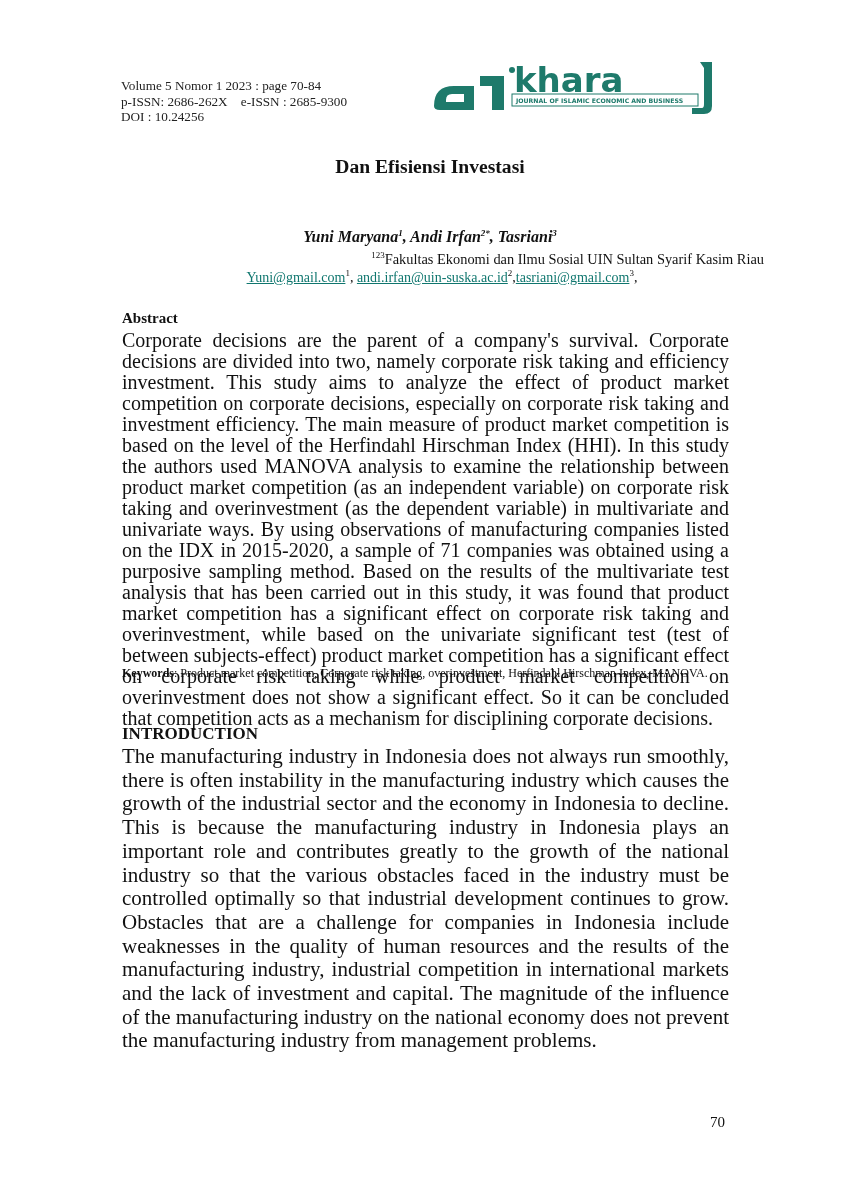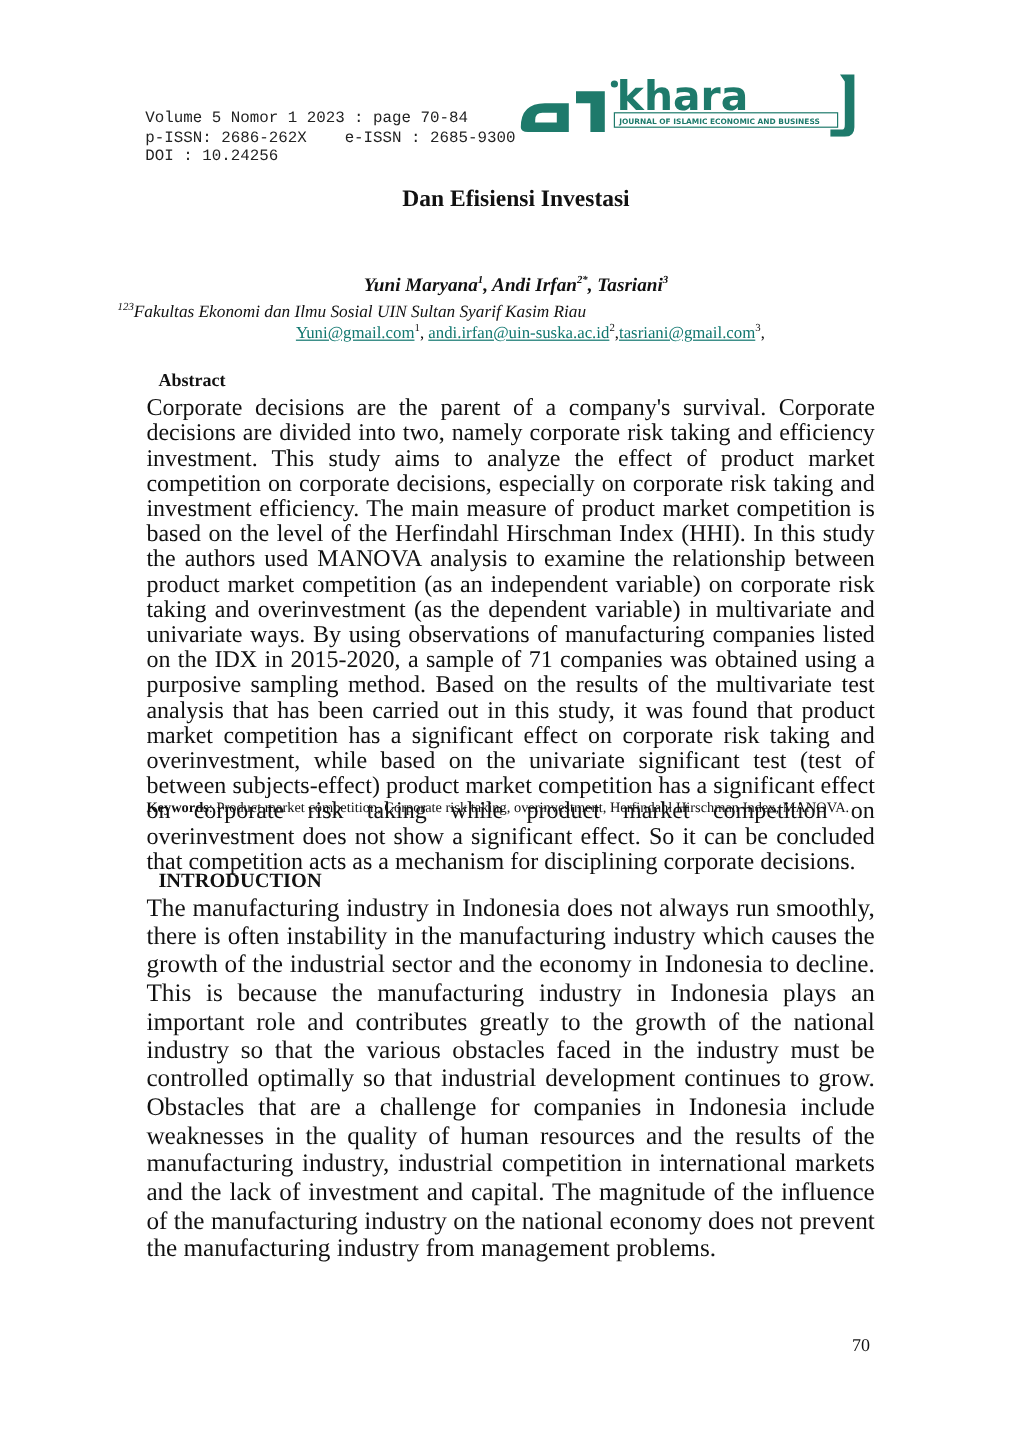--- a/index.html
+++ b/index.html
@@ -1,31 +1,31 @@
 <!DOCTYPE html>
 <html><head>
 <meta charset="utf-8">
 <style>
   html, body { margin: 0; padding: 0; background: #ffffff; }
   body { width: 850px; height: 1202px; position: relative; overflow: hidden;
          font-family: "Liberation Serif", serif; color: #111; }
   .header-meta { position: absolute; left: 121px; top: 78px; font-size: 13.2px; line-height: 15.5px;
-                 font-family: Liberation Mono, monospace; color: #222; margin-top: 13px; }
+                 font-family: Liberation Serif, serif; color: #222; }
   .header-meta div { white-space: pre; }
   .logo { position: absolute; left: 430px; top: 56px; width: 292px; height: 58px; }
   .title { position: absolute; left: 110px; width: 640px; top: 153px; text-align: center;
            font-weight: bold; font-size: 19.6px; line-height: 27px; }
   .authors { position: absolute; left: 110px; width: 640px; top: 228px; text-align: center;
              font-weight: bold; font-style: italic; font-size: 16px; }
-  .affil { position: absolute; left: 98px; width: 640px; top: 250px; text-align: left;
-           font-style: italic; font-size: 14.4px; }
+  .affil { position: absolute; left: 124px; width: 640px; top: 250px; text-align: right;
+           font-size: 14.4px; }
   .emails { position: absolute; left: 122px; width: 640px; top: 268px; text-align: center; font-size: 14px; }
   .emails a { color: #0f766e; text-decoration: underline; }
   sup { font-size: 9px; }
-  .section-head { position: absolute; left: 132px; font-weight: bold; }
+  .section-head { position: absolute; left: 122px; font-weight: bold; }
   .abstract-head { top: 310px; font-size: 15px; }
   .body-text { position: absolute; left: 122px; width: 607px; text-align: justify; }
   .abstract-text { top: 330px; font-size: 20px; line-height: 21px; }
   .keywords { top: 663px; font-size: 12px; line-height: 21px; }
   .intro-head { top: 724px; font-size: 17px; }
   .intro-text { top: 745px; font-size: 21px; line-height: 23.7px; }
   .intro-text p { margin: 0; }
   .page-num { position: absolute; left: 710px; top: 1114px; font-family: Liberation Serif, serif; font-size: 15px; }
 </style>
 </head>

